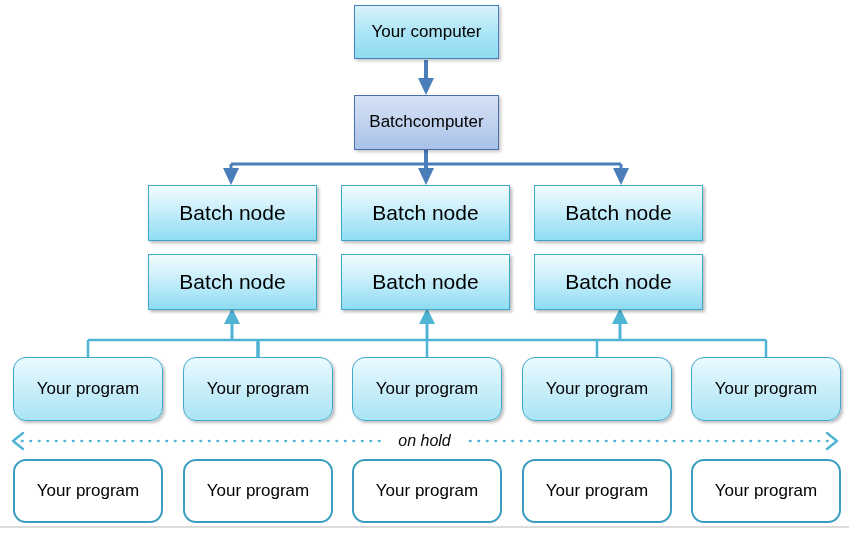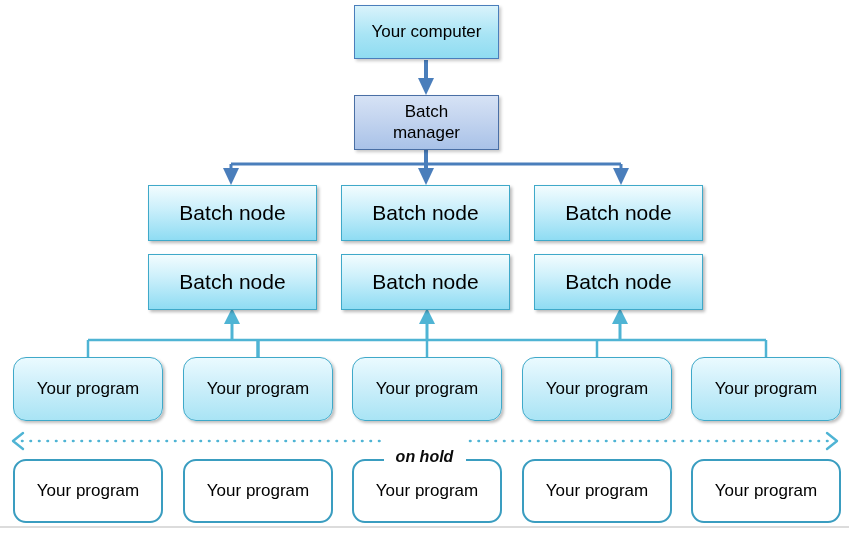--- a/index.html
+++ b/index.html
@@ -97,26 +97,26 @@
     align-items: center;
   }
   #onhold-label {
     position: absolute;
     left: 0;
     right: 0;
     top: 0;
     text-align: center;
     font-size: 16px;
     font-style: italic;
-    font-weight: 700;
+    font-weight: 400;
     color: #0b0b0b;
     line-height: 26px;
     background: #ffffff;
     width: 82px;
-    margin: 16px auto;
+    margin: 0 auto;
     z-index: 2;
   }
 
   
   #bottom-rule {
     position: absolute;
     left: 0;
     top: 526px;
     width: 849px;
     height: 2px;
@@ -179,23 +179,23 @@
       <polyline points="23,433 13,441 23,449" fill="none" stroke="#4fb4d4" stroke-width="2.4" stroke-linecap="round" stroke-linejoin="round"></polyline>
 
       <polyline points="827,433 837,441 827,449" fill="none" stroke="#4fb4d4" stroke-width="2.4" stroke-linecap="round" stroke-linejoin="round"></polyline>
     </g>
   </svg>
 
   <div class="node box-computer" style="left:354px; top:5px; width:145px; height:54px;">
     <span>Your computer</span>
   </div>
 
-  <div class="node box-manager" style="left:354px; top:95px; width:145px; height:55px; flex-direction:column;">
+  <div class="node box-manager" style="left:354px; top:95px; width:145px; height:55px; ">
     <span>Batch</span>
-    <span>manager</span>
+    <span>computer</span>
   </div>
 
   <div class="node box-batchnode" style="left:148px; top:185px; width:169px; height:56px;">
     <span>Batch node</span>
   </div>
   <div class="node box-batchnode" style="left:341px; top:185px; width:169px; height:56px;">
     <span>Batch node</span>
   </div>
   <div class="node box-batchnode" style="left:534px; top:185px; width:169px; height:56px;">
     <span>Batch node</span>

